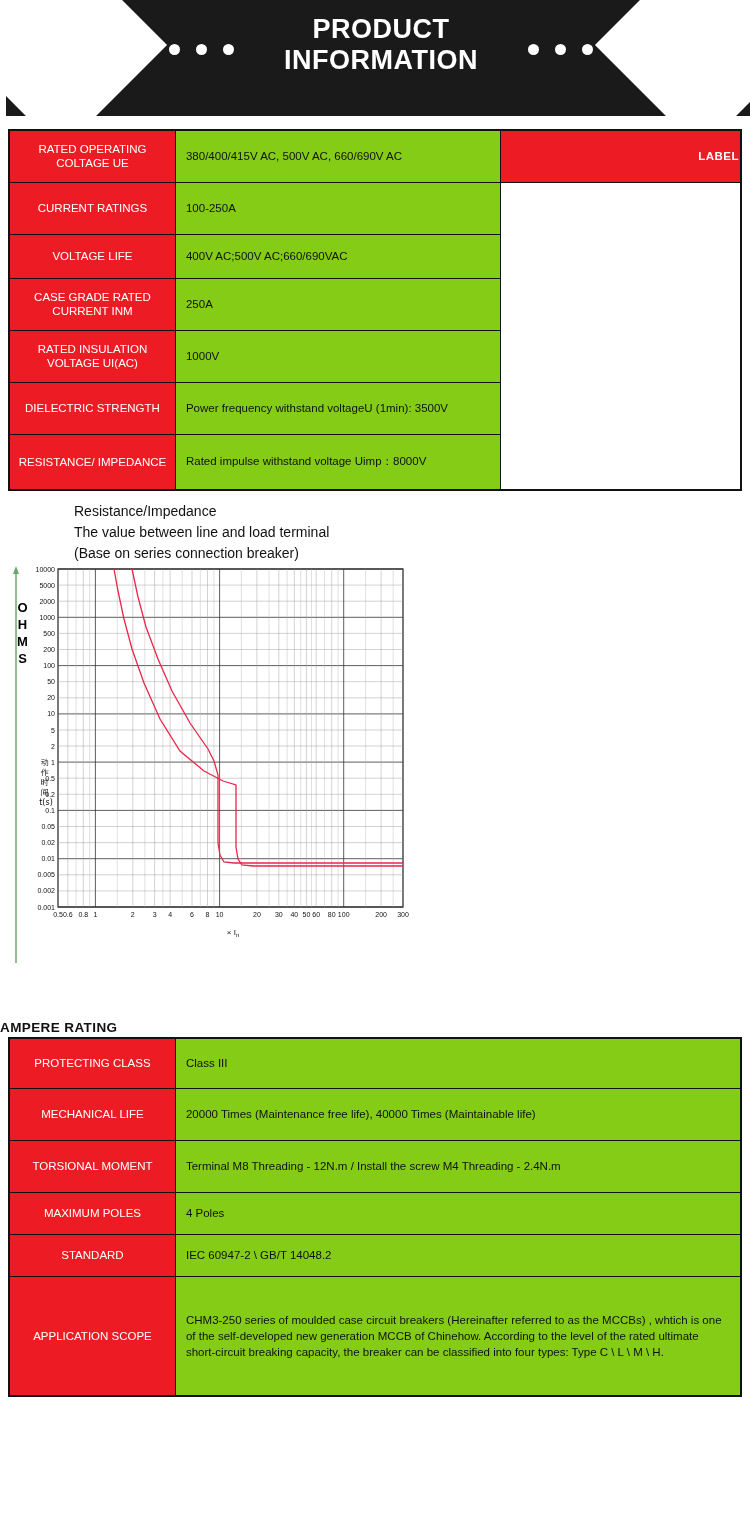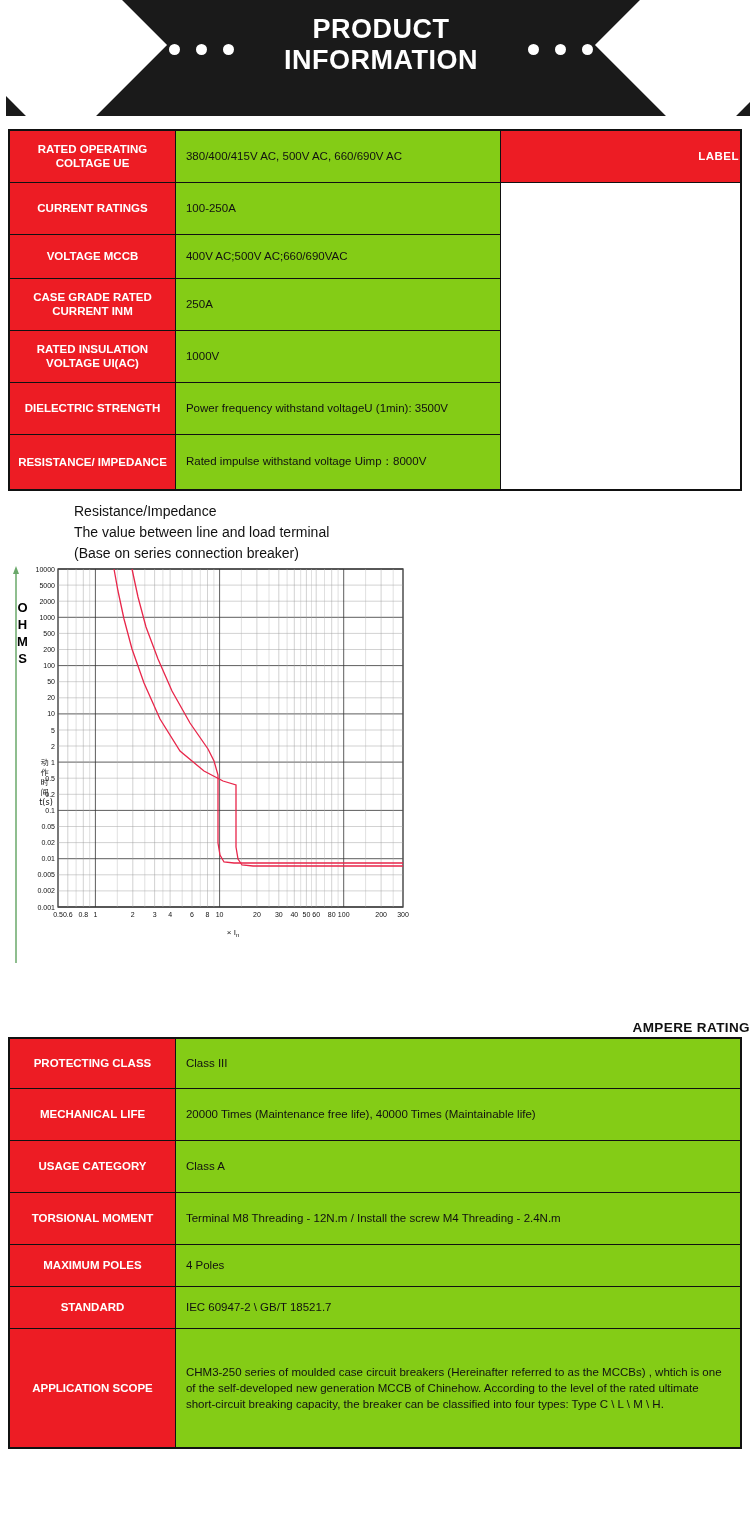--- a/index.html
+++ b/index.html
@@ -70,21 +70,21 @@
     margin: 0 8px;
   }
   .spec-table td {
     border: 1px solid #111;
     vertical-align: middle;
     font-size: 11.5px;
   }
   .lbl {
     background: #ed1c24;
     color: #ffffff;
-    font-weight: bold;
+    font-weight: normal;
     text-align: center;
     padding: 6px 4px;
     line-height: 14px;
     font-size: 11.5px;
   }
   .val {
     background: #84cc16;
     color: #111;
     padding: 6px 10px;
     line-height: 15px;
@@ -124,21 +124,21 @@
     font-weight: bold;
     letter-spacing: 1px;
     line-height: 17px;
     text-align: center;
     width: 18px;
   }
   .ampere-label {
     position: absolute;
     left: 0; right: 0;
     bottom: 2px;
-    text-align: right;
+    text-align: left;
     font-size: 13.5px;
     font-weight: bold;
     letter-spacing: 0.4px;
     color: #111;
   }
   .chart-svg-wrap {
     position: absolute;
     left: 8px; top: 66px;
   }
 
@@ -179,21 +179,21 @@
       <td class="lbl" style="height:52px">RATED OPERATING COLTAGE UE</td>
       <td class="val">380/400/415V AC, 500V AC, 660/690V AC</td>
       <td class="label-head" rowspan="1">LABEL</td>
     </tr>
     <tr>
       <td class="lbl" style="height:52px">CURRENT RATINGS</td>
       <td class="val">100-250A</td>
       <td class="label-body" rowspan="6"></td>
     </tr>
     <tr>
-      <td class="lbl" style="height:44px">VOLTAGE MCCB</td>
+      <td class="lbl" style="height:44px">VOLTAGE LIFE</td>
       <td class="val">400V AC;500V AC;660/690VAC</td>
     </tr>
     <tr>
       <td class="lbl" style="height:52px">CASE GRADE RATED CURRENT INM</td>
       <td class="val">250A</td>
     </tr>
     <tr>
       <td class="lbl" style="height:52px">RATED INSULATION VOLTAGE UI(AC)</td>
       <td class="val">1000V</td>
     </tr>
@@ -377,33 +377,29 @@
   <tbody>
     <tr>
       <td class="lbl" style="height:50px">PROTECTING CLASS</td>
       <td class="val">Class III</td>
     </tr>
     <tr>
       <td class="lbl" style="height:52px">MECHANICAL LIFE</td>
       <td class="val">20000 Times (Maintenance free life), 40000 Times (Maintainable life)</td>
     </tr>
     <tr>
-      <td class="lbl" style="height:52px">USAGE CATEGORY</td>
-      <td class="val">Class A</td>
-    </tr>
-    <tr>
       <td class="lbl" style="height:52px">TORSIONAL MOMENT</td>
       <td class="val"> Terminal M8 Threading - 12N.m / Install the screw M4 Threading - 2.4N.m</td>
     </tr>
     <tr>
       <td class="lbl" style="height:42px">MAXIMUM POLES</td>
       <td class="val">4 Poles</td>
     </tr>
     <tr>
       <td class="lbl" style="height:42px">STANDARD</td>
-      <td class="val">IEC 60947-2 \ GB/T 18521.7</td>
+      <td class="val">IEC 60947-2 \ GB/T 14048.2</td>
     </tr>
     <tr>
       <td class="lbl" style="height:120px">APPLICATION SCOPE</td>
       <td class="val" style="line-height:16px">CHM3-250 series of moulded case circuit breakers (Hereinafter referred to as the MCCBs) , whtich is one of the self-developed new generation MCCB of Chinehow. According to the level of the rated ultimate short-circuit breaking capacity, the breaker can be classified into four types: Type C \ L \ M \ H.</td>
     </tr>
   </tbody>
 </table>
 
 </body></html>

